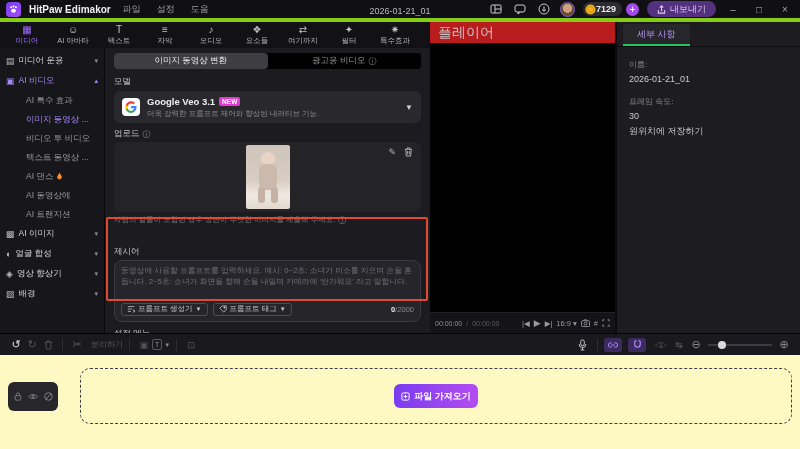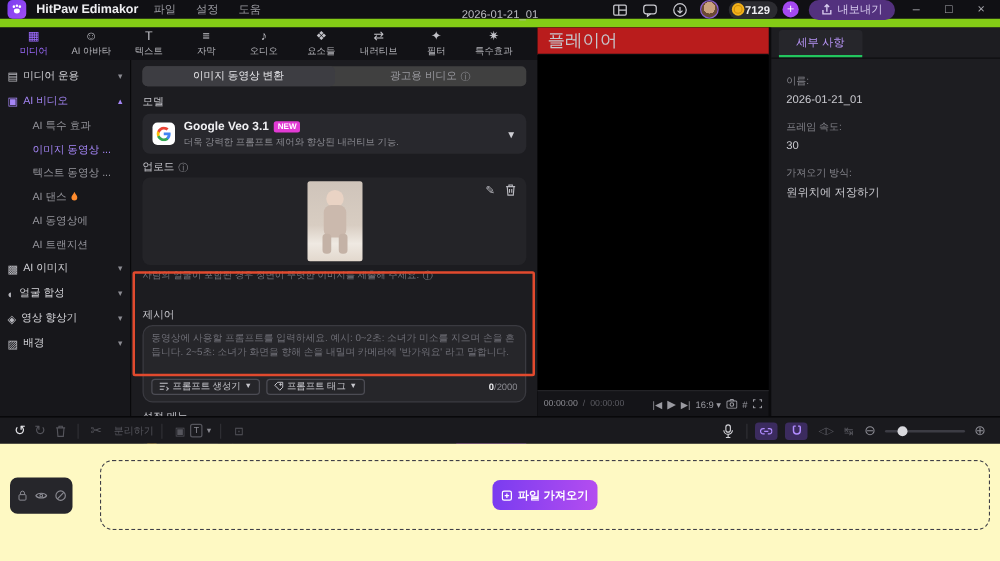--- a/index.html
+++ b/index.html
@@ -4,21 +4,21 @@
 <style>
   *{box-sizing:border-box;margin:0;padding:0}
   html,body{width:800px;height:449px;overflow:hidden;background:#0d0d10;
     font-family:"Liberation Sans",sans-serif;color:#c9c9cf;-webkit-font-smoothing:antialiased}
   .abs{position:absolute}
   .f{display:flex;align-items:center}
   .ic{display:inline-flex;align-items:center;justify-content:center;flex:none}
   svg{display:block}
 
   
-  #titlebar{left:0;top:0;width:800px;height:22px;background:#101014;border-bottom:7px solid #84cc16;
+  #titlebar{left:0;top:0;width:800px;height:22px;background:#101014;border-bottom:4px solid #84cc16;
     display:flex;align-items:center;padding:0 6px;gap:8px;font-size:9px}
   .logo{width:15px;height:15px;border-radius:4px;background:linear-gradient(135deg,#7b3df0,#a24df5)}
   .appname{font-weight:bold;color:#efeff2;font-size:10px}
   .menu{color:#9c9ca3;padding:0 4px;cursor:default}
   #proj-title{left:0;top:0;width:800px;height:22px;display:flex;align-items:center;justify-content:center;
     color:#b9b9bf;font-size:9px;pointer-events:none}
   .tb-ic{color:#c9c9cf;width:16px;height:16px}
   .coin-pill{background:#2b2b30;border-radius:8px;height:14px;padding:0 6px 0 2px;gap:0;color:#ececf0;font-weight:bold}
   .plus{width:13px;height:13px;border-radius:50%;background:#a448f0;color:#fff;font-size:10px;margin-left:-4px}
   .export{background:#53317e;border-radius:9px;height:16px;padding:0 10px;gap:4px;color:#d9cdef;font-size:9px}
@@ -36,21 +36,21 @@
   .srow{height:20px;display:flex;align-items:center;gap:4px;padding:0 6px;color:#d4d4d9;white-space:nowrap}
   .srow .gi{font-size:9px;color:#b9b9bf}
   .srow .caret{margin-left:auto;font-size:7px;color:#8c8c93}
   .schild{height:19px;display:flex;align-items:center;padding-left:26px;color:#96969d;white-space:nowrap;gap:3px}
   .purple, .purple .gi{color:#a586f7!important}
   .sel{color:#a586f7}
   .myc{height:20px;display:flex;align-items:center;padding-left:16px;color:#9a9aa1;margin-top:2px}
 
   
   #panel{left:105px;top:48px;width:325px;height:285px;background:#1c1c20;padding:5px 9px 0 9px}
-  #ptabs{height:16px;background:#404040;border-radius:4px;display:flex;font-size:8.5px}
+  #ptabs{height:16px;background:#000000;border-radius:4px;display:flex;font-size:8.5px}
   .ptab{flex:1;display:flex;align-items:center;justify-content:center;gap:3px;color:#9a9aa0;border-radius:4px}
   .ptab.active{background:#3d3d42;color:#e9e9ec}
   .lbl{font-size:8.5px;color:#c6c6cc;display:flex;align-items:center;gap:3px}
   .info{font-size:8px;color:#8a8a90}
   #modelcard{margin-top:3px;height:32px;background:#28282d;border-radius:6px;display:flex;align-items:center;padding:0 8px;gap:7px}
   .gbox{width:18px;height:18px;background:#fff;border-radius:4px;display:flex;align-items:center;justify-content:center}
   .mname{font-size:9.5px;font-weight:bold;color:#f0f0f3}
   .newbadge{background:#e23bd4;color:#fff;font-size:6.5px;font-weight:bold;border-radius:2px;padding:1px 3px;margin-left:4px}
   .mdesc{font-size:7.5px;color:#8b8b92;margin-top:2px}
   #uploadcard{margin-top:2px;height:70px;background:#242428;border-radius:6px;position:relative}
@@ -202,21 +202,21 @@
   <div class="rtab">
       <span class="gi">♪</span>
       <span>오디오</span>
     </div>
   <div class="rtab">
       <span class="gi">❖</span>
       <span>요소들</span>
     </div>
   <div class="rtab">
       <span class="gi">⇄</span>
-      <span>내러티브</span>
+      <span>여기까지</span>
     </div>
   <div class="rtab">
       <span class="gi">✦</span>
       <span>필터</span>
     </div>
   <div class="rtab">
       <span class="gi">✷</span>
       <span>특수효과</span>
     </div>
 </div>
@@ -230,20 +230,23 @@
   <div class="srow purple">
     <span class="gi">▣</span>
     <span>AI 비디오</span>
     <span class="caret" style="color:#a586f7">▴</span>
   </div>
   <div class="schild">
       <span>AI 특수 효과</span>
     </div>
   <div class="schild sel">
       <span>이미지 동영상 ...</span>
+    </div>
+  <div class="schild">
+      <span>비디오 투 비디오</span>
     </div>
   <div class="schild">
       <span>텍스트 동영상 ...</span>
     </div>
   <div class="schild">
     <span>AI 댄스</span>
     <span class="ic">
         <svg width="7" height="9" viewBox="0 0 12 14">
           <path d="M6 0 C7.5 4 10 4.5 10 8 A4 4 0 0 1 2 8 C2 5.5 4.5 4 6 0 Z" fill="#ff8c2e"></path>
         </svg>
@@ -413,21 +416,20 @@
   <div id="dsep"></div>
   <div class="dfield">
     <div class="dlabel">이름:</div>
     <div class="dvalue">2026-01-21_01</div>
   </div>
   <div class="dfield">
     <div class="dlabel">프레임 속도:</div>
     <div class="dvalue">30</div>
   </div>
   <div class="dfield">
-    <div class="dlabel">가져오기 방식:</div>
     <div class="dvalue">원위치에 저장하기</div>
   </div>
 </div>
 
 <div id="ttoolbar" class="abs">
   <span class="tl-ic on">↺</span>
   <span class="tl-ic">↻</span>
   <span class="tl-ic ic" style="width:16px">
     <svg width="9" height="10" viewBox="0 0 10 11" stroke="#55555c" fill="none" stroke-width="1">
         <path d="M1 2.5 H9 M3.5 2.5 V1 H6.5 V2.5 M2 2.5 L2.6 10 H7.4 L8 2.5"></path>

